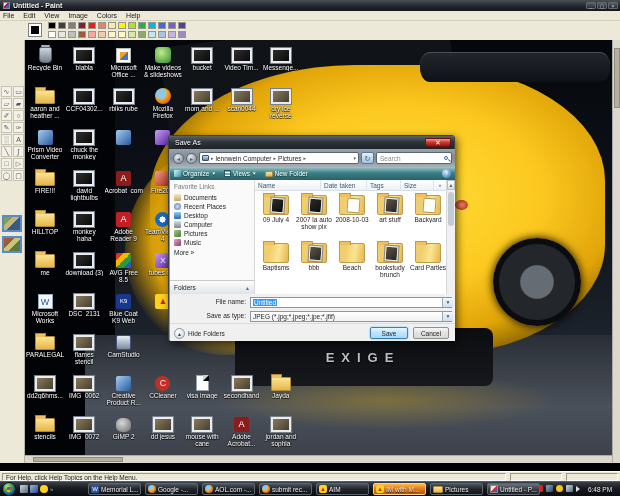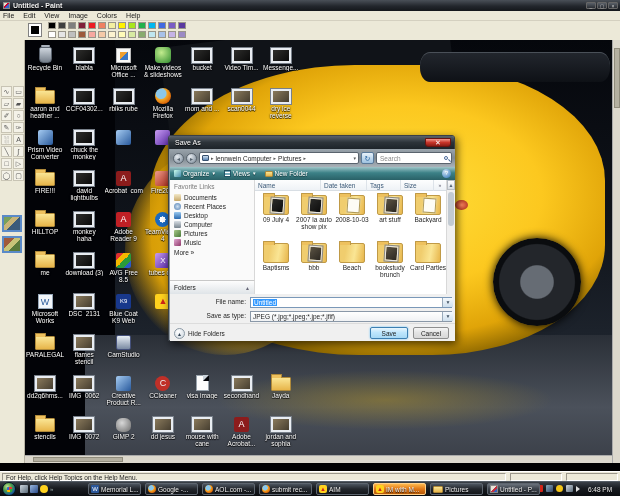--- a/index.html
+++ b/index.html
@@ -264,20 +264,23 @@
 
     <div class="canvas" id="canvas">
       <div class="wp-sky"></div>
       <div class="wp-road"></div>
       <div class="wp-glow"></div>
       <div class="car-roof"></div>
       <div class="car-body"></div>
       <div class="car-front"></div>
       <div class="car-wing"></div>
       <div class="wheel"></div>
+      <div class="bumper">
+        <div class="exige">EXIGE</div>
+      </div>
       <div class="taillight" style="left:430px;top:160px;"></div>
       <div class="taillight" style="left:238px;top:170px;"></div>
       <div id="icons">
           <div class="dicon" style="left: 1px; top: 3px;">
             <div class="ic">
               <span class="k-recycle"></span>
             </div>
             <div class="dlbl">Recycle Bin</div>
           </div>
           <div class="dicon" style="left: 40.3px; top: 3px;">

